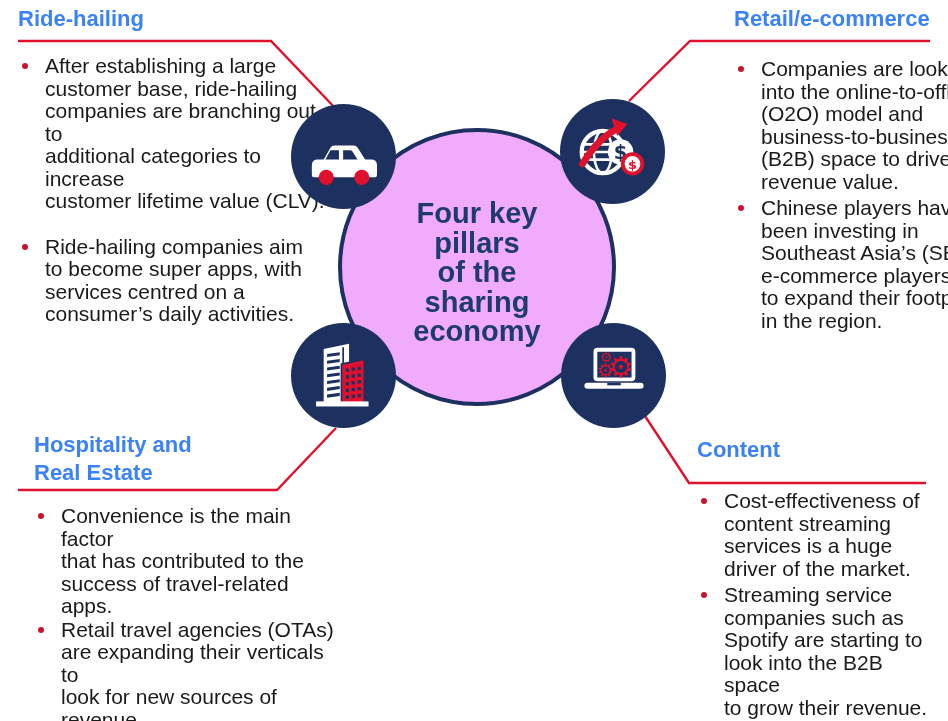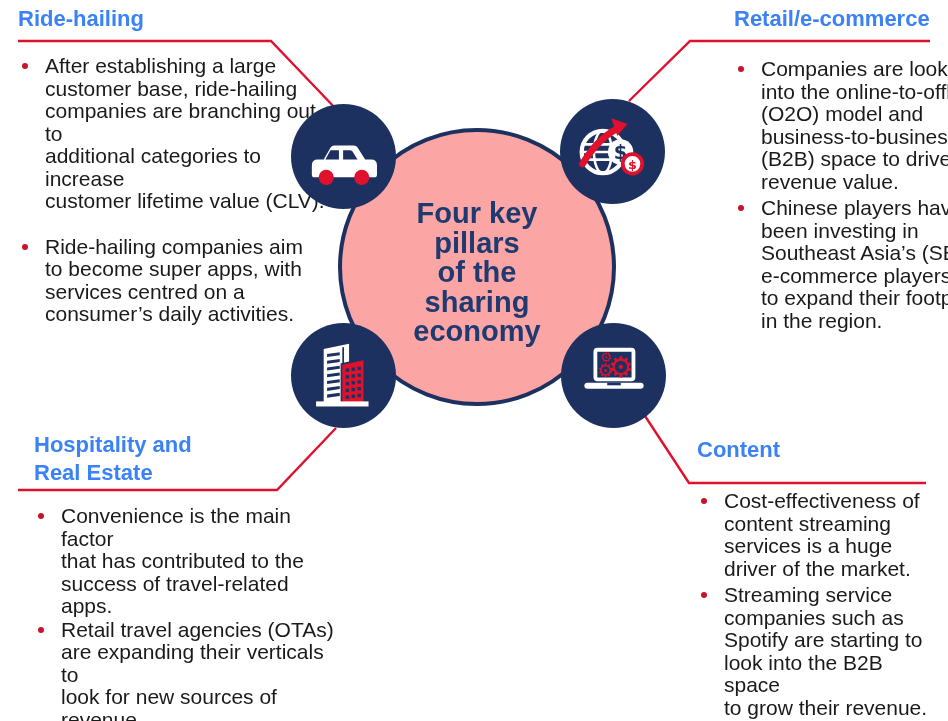--- a/index.html
+++ b/index.html
@@ -31,21 +31,21 @@
   .tr .bullet-row{margin-bottom:4px;}
   .bl{left:34px;top:431px;width:310px;}
   .bl .bullets{margin-top:18px;}
   .bl .bullet-row{margin-bottom:1px;}
   .br{left:697px;top:436px;width:245px;}
   .br .bullets{margin-top:26px;}
   .br .bullet-row{margin-bottom:4px;}
   
   .ring{
     position:absolute;left:338px;top:128px;width:278px;height:278px;
-    border:4px solid #1d3160;border-radius:50%;background:#fca5a5;
+    border:4px solid #1d3160;border-radius:50%;background:#f0abfc;
     box-sizing:border-box;z-index:1;
     display:flex;align-items:center;justify-content:center;text-align:center;
   }
   .ring .title{
     margin-top:12px;font-size:29px;line-height:29.5px;font-weight:bold;
     color:#1f3a70;white-space:pre-line;
   }
   .lines-layer{position:absolute;left:0;top:0;z-index:2;}
   .icon-circle{
     position:absolute;width:105px;height:105px;border-radius:50%;

